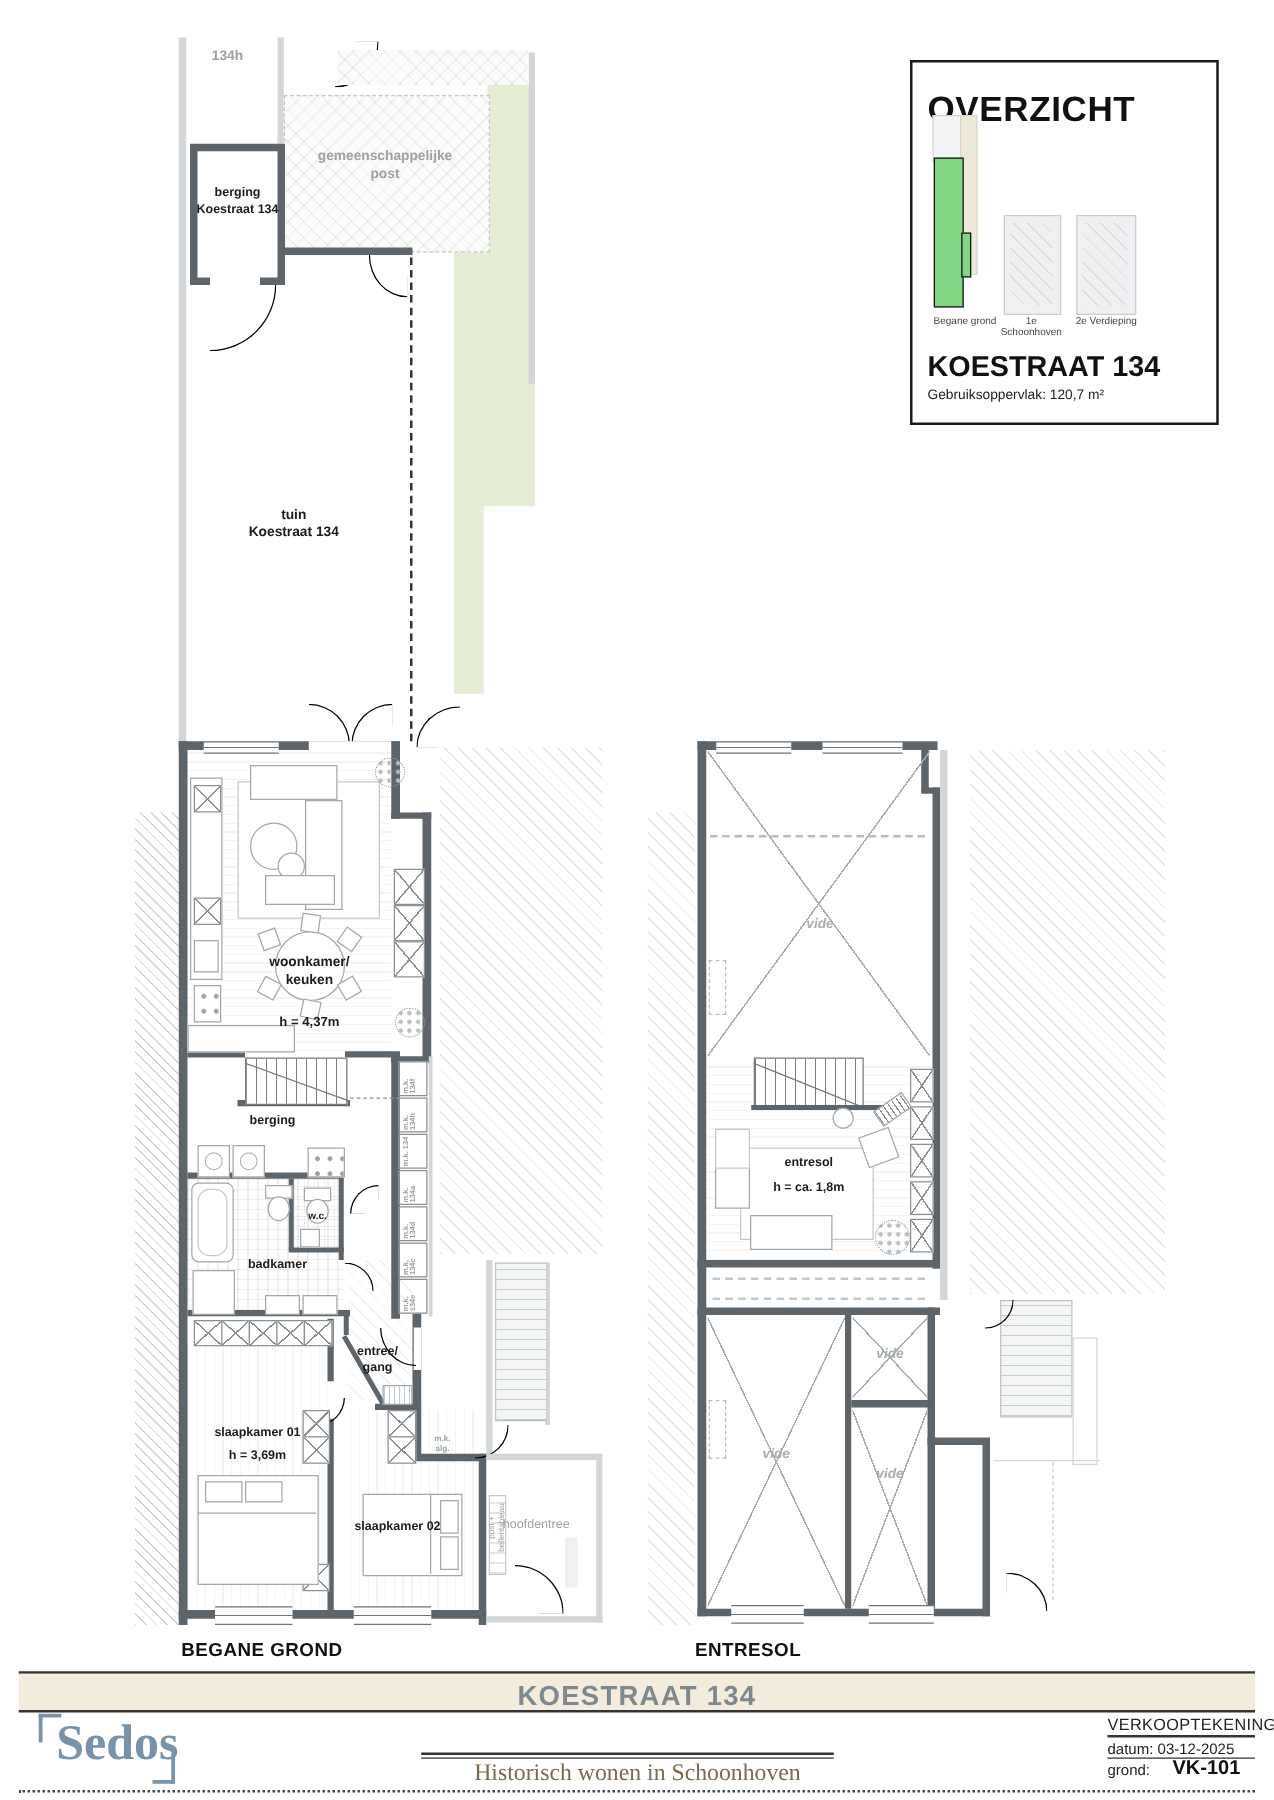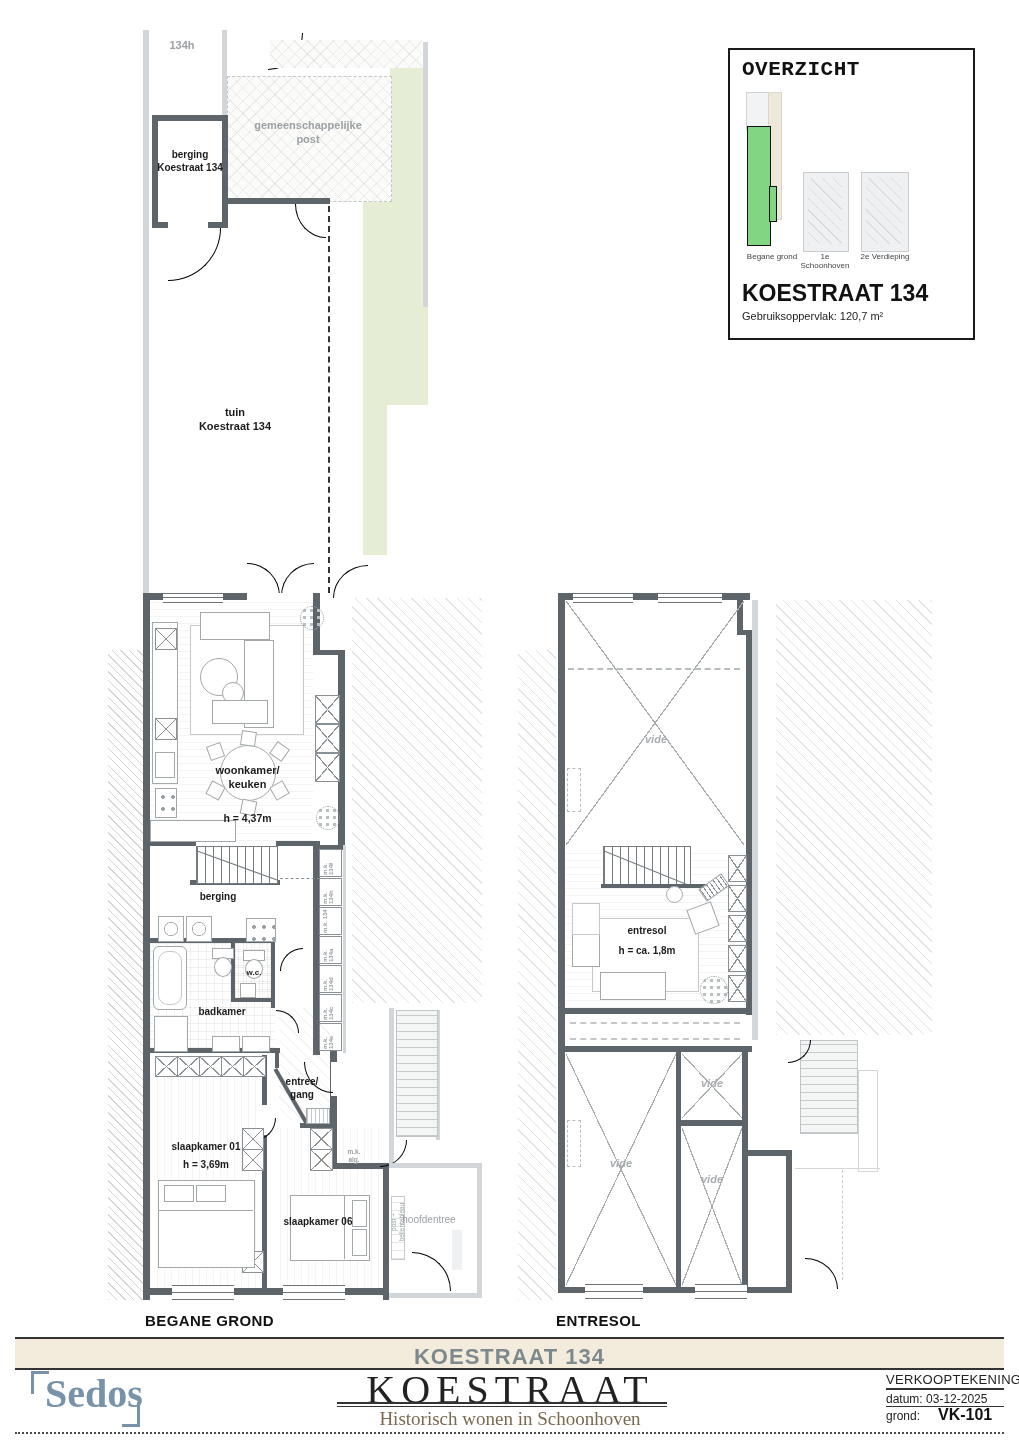--- a/index.html
+++ b/index.html
@@ -249,21 +249,21 @@
   <div class="lbl" style="left:200px;top:763px;width:95px;">woonkamer/
 keuken</div>
   <div class="lbl" style="left:200px;top:812px;width:95px;font-size:10.5px;">h = 4,37m</div>
   <div class="lbl lbl-sm" style="left:180px;top:890px;width:76px;">berging</div>
   <div class="lbl" style="left:237px;top:968px;width:34px;font-size:8px;">w.c.</div>
   <div class="lbl lbl-sm" style="left:180px;top:1005px;width:84px;">badkamer</div>
   <div class="lbl lbl-sm" style="left:276px;top:1075px;width:52px;">entree/
 gang</div>
   <div class="lbl lbl-sm" style="left:160px;top:1140px;width:92px;">slaapkamer 01</div>
   <div class="lbl" style="left:160px;top:1158px;width:92px;font-size:10px;">h = 3,69m</div>
-  <div class="lbl lbl-sm" style="left:272px;top:1215px;width:92px;">slaapkamer 06</div>
+  <div class="lbl lbl-sm" style="left:272px;top:1215px;width:92px;">slaapkamer 02</div>
 
   <div class="woodH" style="left:566px;top:851px;width:180px;height:157px;"></div>
 
   <div class="wall" style="left:558px;top:593px;width:7px;height:700px;"></div>
   <div class="wall" style="left:558px;top:593px;width:192px;height:7px;"></div>
   <div class="wall" style="left:737px;top:600px;width:6px;height:34px;"></div>
   <div class="wall" style="left:737px;top:630px;width:15px;height:5px;"></div>
   <div class="wall" style="left:746px;top:630px;width:6px;height:385px;"></div>
   <div class="wall" style="left:558px;top:1008px;width:194px;height:6px;"></div>
   <div class="wall" style="left:558px;top:1046px;width:194px;height:6px;"></div>
@@ -322,21 +322,21 @@
   <div class="arc arc-l arc-br" style="left:788px;top:1040px;width:22px;height:22px;"></div>
   <div class="abs" style="left:858px;top:1070px;width:18px;height:100px;border:1px solid #d2d6d8;"></div>
   <div class="abs" style="left:795px;top:1168px;width:85px;height:1px;background:#d2d6d8;"></div>
   <div class="dline" style="left:842px;top:1170px;height:110px;border-left:1px dashed #c9cdcf;"></div>
   <div class="arc arc-l arc-tr" style="left:805px;top:1258px;width:32px;height:30px;"></div>
 
   <div class="caption" style="left:145px;top:1312px;">BEGANE GROND</div>
   <div class="caption" style="left:556px;top:1312px;">ENTRESOL</div>
 
   <div class="abs" style="left:728px;top:48px;width:247px;height:292px;border:2px solid #1a1a1a;background:#fff;box-sizing:border-box;"></div>
-  <div class="abs" style="left:742px;top:58px;font-weight:bold;font-size:21px;color:#111;letter-spacing:.5px;font-family:Liberation Mono, monospace;">OVERZICHT</div>
+  <div class="abs" style="left:742px;top:72px;font-weight:bold;font-size:28px;color:#111;letter-spacing:.5px;">OVERZICHT</div>
 
   <div class="abs" style="left:746px;top:92px;width:22px;height:36px;border:1px solid #cfd3d5;background:#f2f3f4;"></div>
   <div class="abs" style="left:768px;top:92px;width:12px;height:126px;background:#eee8db;border:1px solid #ddd6c8;"></div>
   <div class="abs" style="left:747px;top:126px;width:24px;height:120px;background:#82d683;border:1.5px solid #111;box-sizing:border-box;"></div>
   <div class="abs" style="left:769px;top:186px;width:8px;height:36px;background:#82d683;border:1.5px solid #111;box-sizing:border-box;"></div>
 
   <div class="abs" style="left:803px;top:172px;width:44px;height:78px;background:#eef0f1;border:1px solid #c9cdcf;"></div>
   <div class="hatch" style="left:808px;top:178px;width:34px;height:66px;opacity:.8;"></div>
   <div class="abs" style="left:861px;top:172px;width:46px;height:78px;background:#eef0f1;border:1px solid #c9cdcf;"></div>
   <div class="hatch" style="left:866px;top:178px;width:36px;height:66px;opacity:.8;"></div>
@@ -349,21 +349,20 @@
 
   <div class="abs" style="left:15px;top:1337px;width:989px;height:2px;background:#333;"></div>
   <div class="abs" style="left:15px;top:1339px;width:989px;height:29px;background:#f3ecdd;"></div>
   <div class="abs" style="left:15px;top:1344px;width:989px;font-weight:bold;font-size:22px;color:#7e898e;text-align:center;letter-spacing:1px;">KOESTRAAT 134</div>
   <div class="abs" style="left:15px;top:1368px;width:989px;height:2px;background:#333;"></div>
 
   <div class="abs" style="left:31px;top:1371px;width:15px;height:20px;border-left:3px solid #7792a9;border-top:3px solid #7792a9;"></div>
   <div class="abs" style="left:45px;top:1372px;font-family:'Liberation Serif',serif;font-weight:bold;font-size:40px;color:#7792a9;line-height:1.1;">Sedos</div>
   <div class="abs" style="left:122px;top:1402px;width:15px;height:22px;border-right:3px solid #7792a9;border-bottom:3px solid #7792a9;"></div>
 
-  <div class="abs" style="left:260px;top:1366px;width:500px;font-family:'Liberation Serif',serif;font-size:40px;color:#222;text-align:center;letter-spacing:6px;">KOESTRAAT</div>
   <div class="abs" style="left:337px;top:1402px;width:330px;height:2px;background:#333;"></div>
   <div class="abs" style="left:337px;top:1406px;width:330px;height:1px;background:#333;"></div>
   <div class="abs" style="left:260px;top:1408px;width:500px;font-family:'Liberation Serif',serif;font-size:19px;color:#7a6a50;text-align:center;">Historisch wonen in Schoonhoven</div>
 
   <div class="abs" style="left:886px;top:1372px;font-size:13px;color:#222;letter-spacing:.3px;">VERKOOPTEKENING</div>
   <div class="abs" style="left:886px;top:1388px;width:118px;height:2px;background:#333;"></div>
   <div class="abs" style="left:886px;top:1392px;font-size:12px;color:#222;"><span>datum:</span> <span>03-12-2025</span></div>
   <div class="abs" style="left:886px;top:1406px;width:118px;height:1px;background:#333;"></div>
   <div class="abs" style="left:886px;top:1409px;font-size:12px;color:#222;">grond:</div>
   <div class="abs" style="left:938px;top:1406px;font-size:16px;font-weight:bold;color:#111;">VK-101</div>

